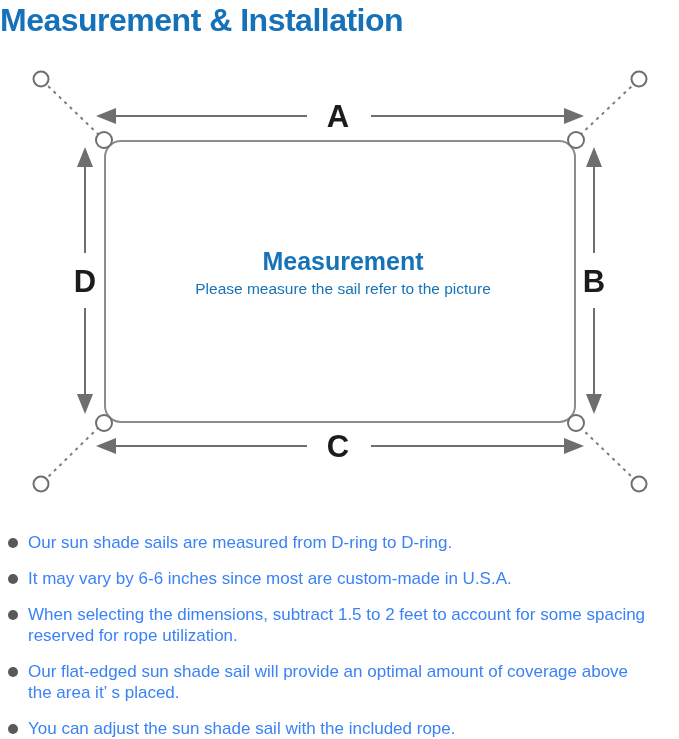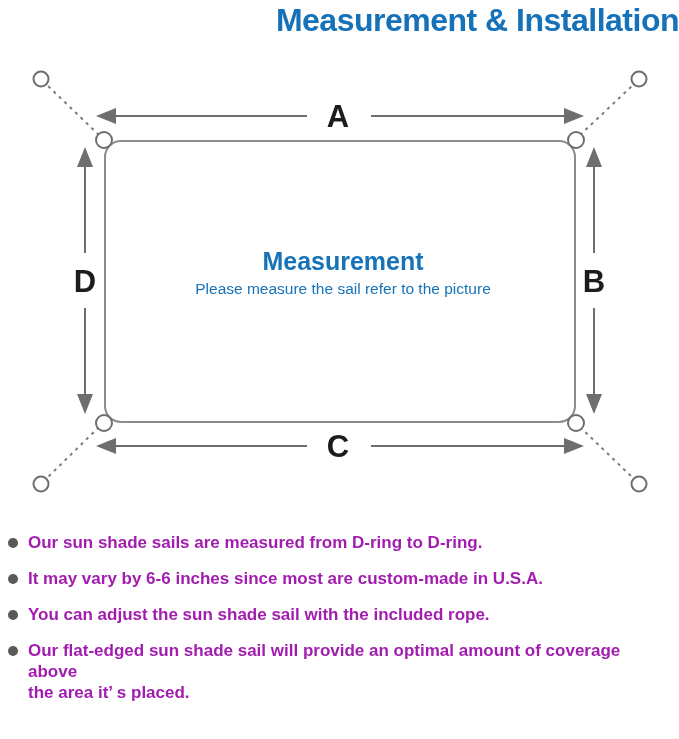--- a/index.html
+++ b/index.html
@@ -8,21 +8,21 @@
     font-family: "Liberation Sans", sans-serif;
     background: #ffffff;
     position: relative;
     overflow: hidden;
   }
   .page-title {
     position: absolute;
     top: 2px;
     left: 0;
     width: 679px;
-    text-align: right;
+    text-align: left;
     font-size: 32px;
     font-weight: bold;
     color: #1672b8;
     letter-spacing: -0.5px;
   }
   .diagram-wrap {
     position: absolute;
     top: 0;
     left: 0;
     width: 679px;
@@ -61,23 +61,22 @@
     flex: 0 0 auto;
     width: 10px;
     height: 10px;
     border-radius: 50%;
     background: #595959;
     margin: 6px 10px 0 0;
   }
   .note-text {
     font-size: 17px;
     line-height: 21px;
-    color: #a21caf;
+    color: #3b82f6;
     white-space: pre-line;
-    font-weight: bold;
   }
 </style>
 </head>
 <body>
 
 <h1 class="page-title">Measurement &amp; Installation</h1>
 
 <div class="diagram-wrap">
   <svg width="679" height="520" viewBox="0 0 679 520">
     <defs>
@@ -128,20 +127,25 @@
   <li class="note-item">
     <span class="bullet-dot"></span>
     <span class="note-text">Our sun shade sails are measured from D-ring to D-ring.</span>
   </li>
   <li class="note-item">
     <span class="bullet-dot"></span>
     <span class="note-text">It may vary by 6-6 inches since most are custom-made in U.S.A.</span>
   </li>
   <li class="note-item">
     <span class="bullet-dot"></span>
-    <span class="note-text">You can adjust the sun shade sail with the included rope.</span>
+    <span class="note-text">When selecting the dimensions, subtract 1.5 to 2 feet to account for some spacing
+reserved for rope utilization.</span>
   </li>
   <li class="note-item">
     <span class="bullet-dot"></span>
     <span class="note-text">Our flat-edged sun shade sail will provide an optimal amount of coverage above
 the area it’ s placed.</span>
   </li>
+  <li class="note-item">
+    <span class="bullet-dot"></span>
+    <span class="note-text">You can adjust the sun shade sail with the included rope.</span>
+  </li>
 </ul>
 
 </body></html>

